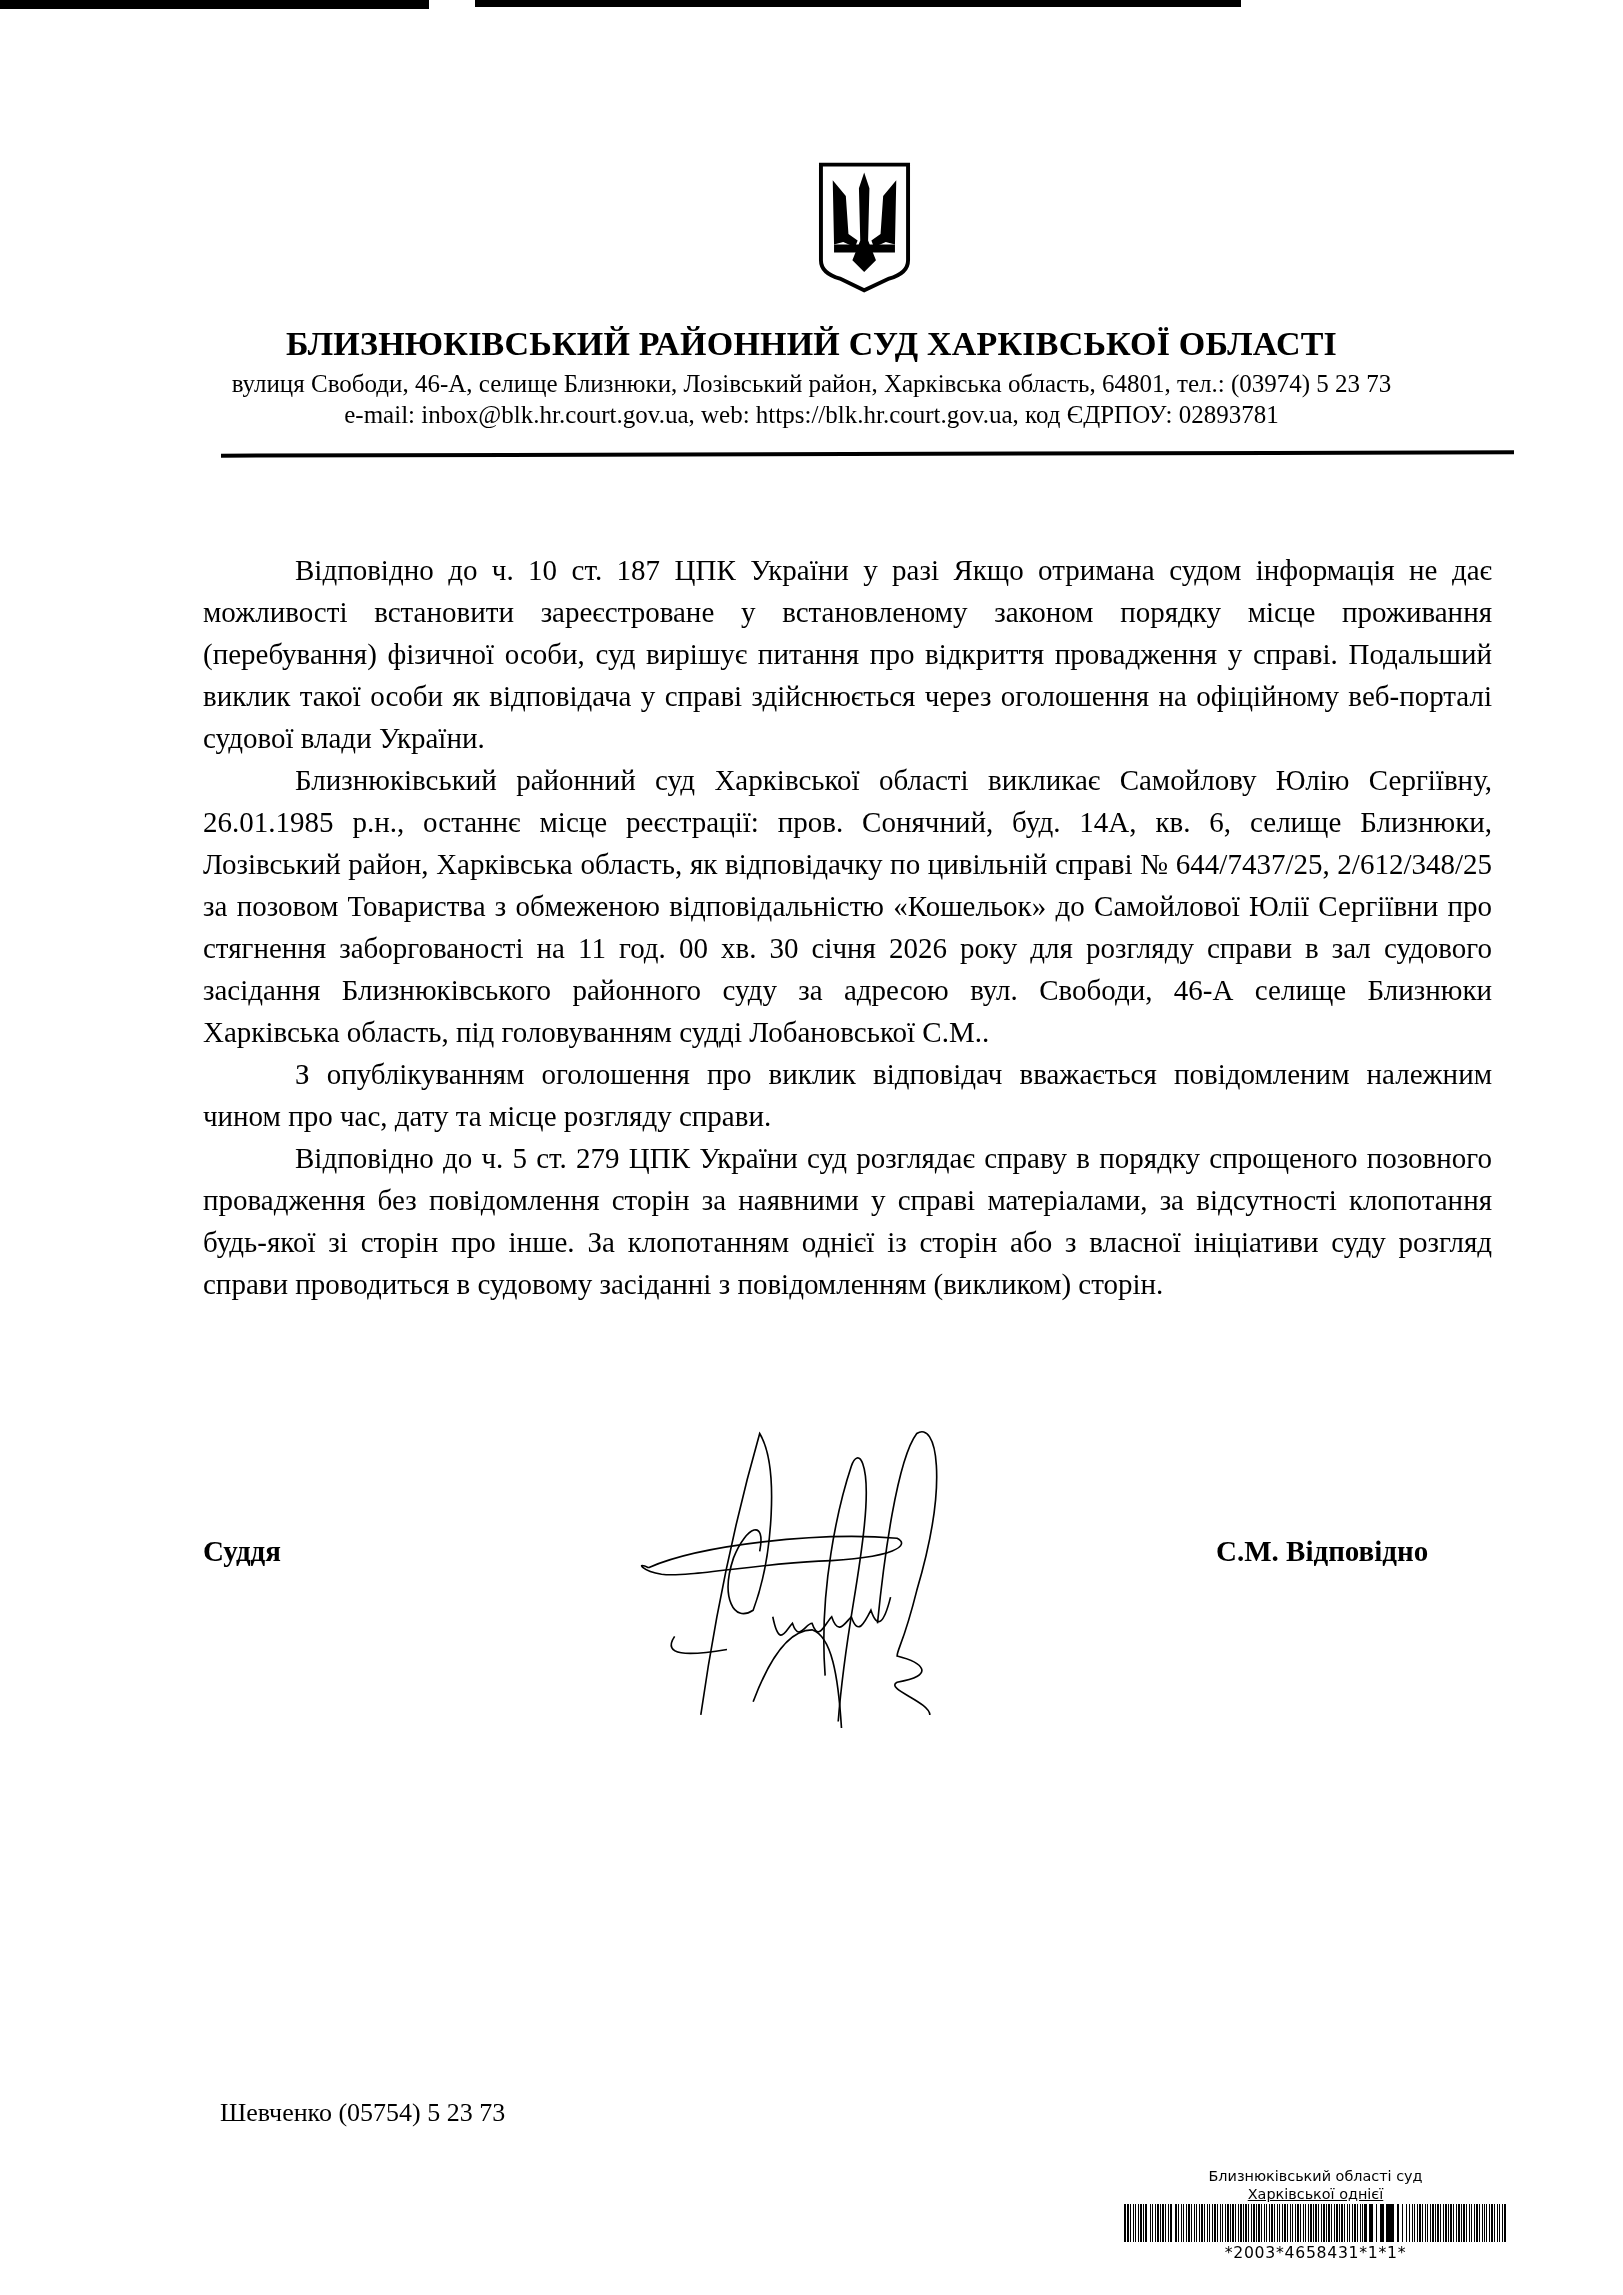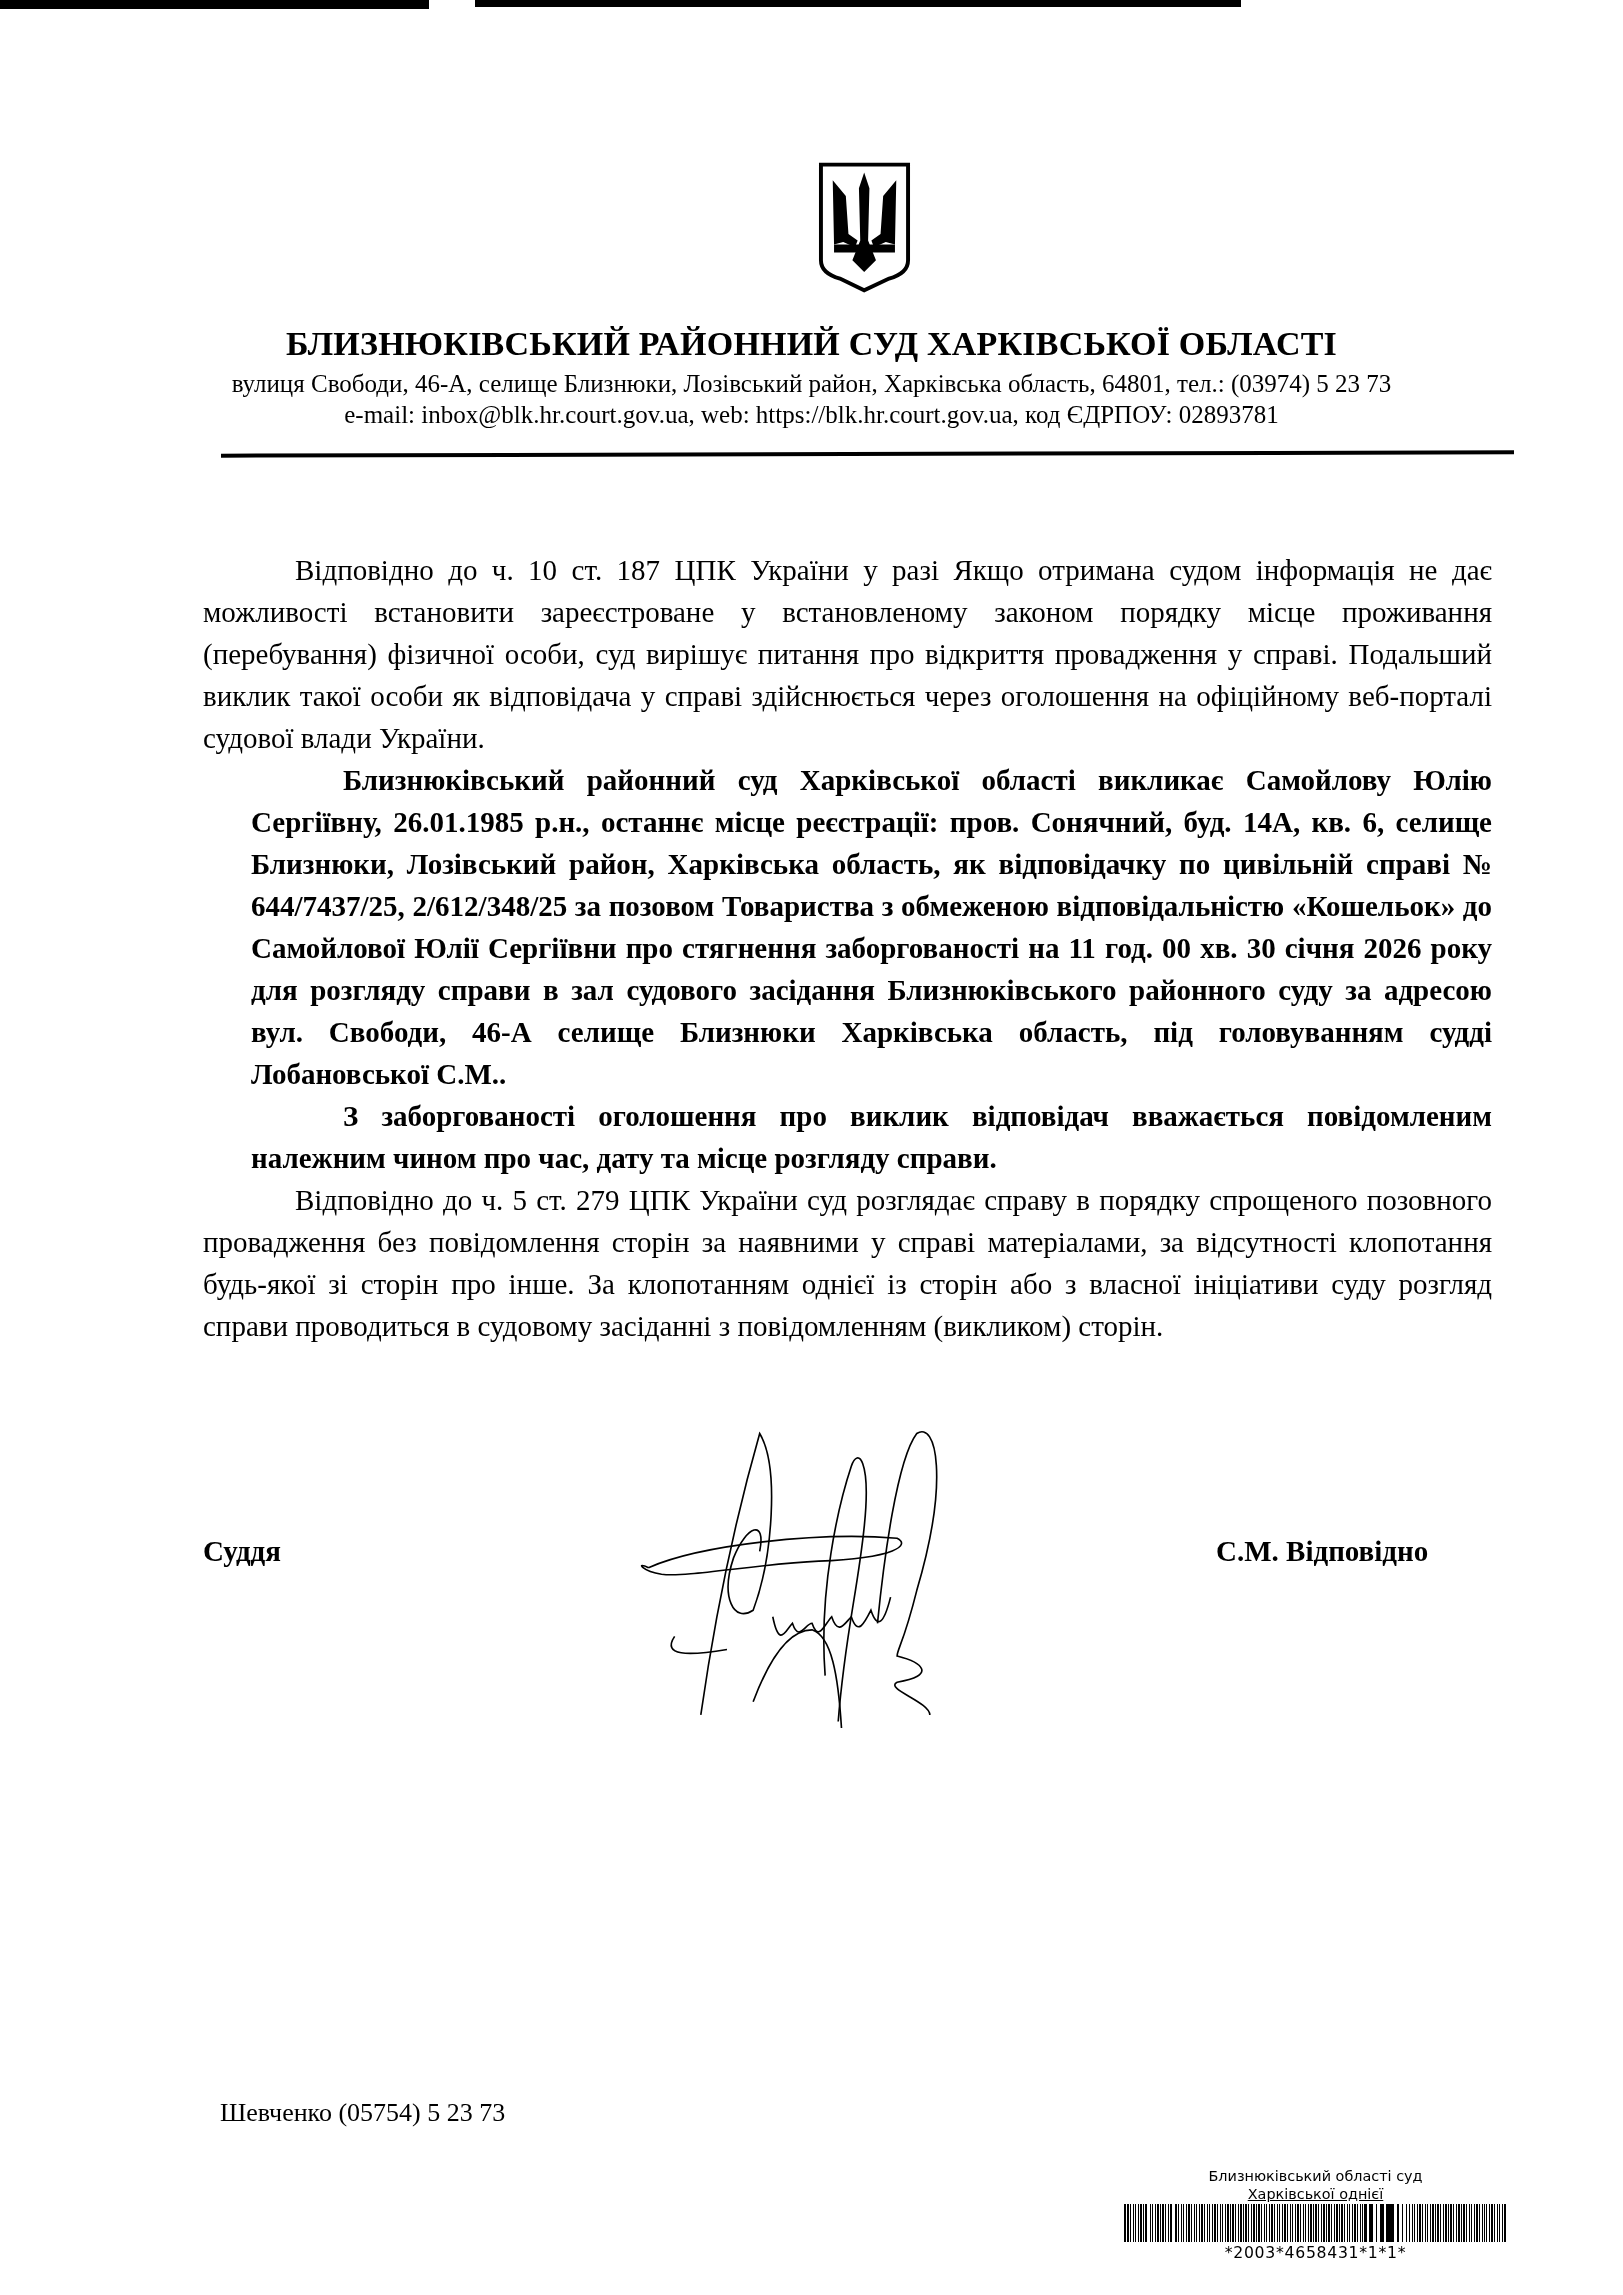--- a/index.html
+++ b/index.html
@@ -9,21 +9,21 @@
   .top-bar-right { position: absolute; left: 475px; top: 0; width: 766px; height: 6.5px; background: #000; }
   .coat { position: absolute; left: 817px; top: 162px; width: 95px; height: 131px; }
   .court-title { position: absolute; left: 0; width: 1623px; top: 325px; text-align: center;
                  font-size: 34px; font-weight: bold; letter-spacing: 0.2px; }
   .addr-line { position: absolute; left: 0; width: 1623px; text-align: center; font-size: 25px; }
   .addr1 { top: 370px; }
   .addr2 { top: 401px; }
   .header-rule { position: absolute; left: 221px; top: 452px; width: 1293px; height: 3.9px; background: #000; transform: rotate(-0.15deg); }
   .body { position: absolute; left: 203px; top: 549px; width: 1289px; font-size: 29px; line-height: 42px; }
   .body p { margin: 0; text-align: justify; text-indent: 92px; }
-  .body p.bold { font-weight: bold; margin-left: 48px; }
+  .body p.bold { font-weight: normal; }
   .sign-label { position: absolute; left: 203px; top: 1535px; font-size: 29px; font-weight: bold; }
   .sign-name { position: absolute; left: 1216px; top: 1535px; font-size: 29px; font-weight: bold; }
   .signature { position: absolute; left: 622px; top: 1427px; width: 367px; height: 301px; }
   .contact { position: absolute; left: 220px; top: 2098px; font-size: 26px; text-align: center; }
   .stamp { position: absolute; left: 1060px; top: 2167px; width: 511px; text-align: center;
            font-family: "DejaVu Sans", sans-serif; }
   .stamp .s-line { font-size: 14.4px; line-height: 18.3px; }
   .barcode { width: 393px; height: 38px; margin: 0 auto; display: flex; align-items: stretch; justify-content: center; gap: 0; }
   .barcode span { display: block; background: #000; height: 100%; }
   .bc-text { font-size: 15.7px; letter-spacing: 0.7px; margin-top: 1.3px; }
@@ -43,21 +43,21 @@
 </svg>
 
 <div class="court-title">БЛИЗНЮКІВСЬКИЙ РАЙОННИЙ СУД ХАРКІВСЬКОЇ ОБЛАСТІ</div>
 <div class="addr-line addr1">вулиця Свободи, 46-А, селище Близнюки, Лозівський район, Харківська область, 64801, тел.: (03974) 5 23 73</div>
 <div class="addr-line addr2">e-mail: inbox@blk.hr.court.gov.ua, web: https://blk.hr.court.gov.ua, код ЄДРПОУ: 02893781</div>
 <div class="header-rule"></div>
 
 <div class="body">
   <p>Відповідно до ч. 10 ст. 187 ЦПК України у разі Якщо отримана судом інформація не дає можливості встановити зареєстроване у встановленому законом порядку місце проживання (перебування) фізичної особи, суд вирішує питання про відкриття провадження у справі. Подальший виклик такої особи як відповідача у справі здійснюється через оголошення на офіційному веб-порталі судової влади України.</p>
   <p class="bold">Близнюківський районний суд Харківської області викликає Самойлову Юлію Сергіївну, 26.01.1985 р.н., останнє місце реєстрації: пров. Сонячний, буд. 14А, кв. 6, селище Близнюки, Лозівський район, Харківська область, як відповідачку по цивільній справі № 644/7437/25, 2/612/348/25 за позовом Товариства з обмеженою відповідальністю «Кошельок» до Самойлової Юлії Сергіївни про стягнення заборгованості на 11 год. 00 хв. 30 січня 2026 року для розгляду справи в зал судового засідання Близнюківського районного суду за адресою вул. Свободи, 46-А селище Близнюки Харківська область, під головуванням судді Лобановської С.М..</p>
-  <p class="bold">З заборгованості оголошення про виклик відповідач вважається повідомленим належним чином про час, дату та місце розгляду справи.</p>
+  <p class="bold">З опублікуванням оголошення про виклик відповідач вважається повідомленим належним чином про час, дату та місце розгляду справи.</p>
   <p>Відповідно до ч. 5 ст. 279 ЦПК України суд розглядає справу в порядку спрощеного позовного провадження без повідомлення сторін за наявними у справі матеріалами, за відсутності клопотання будь-якої зі сторін про інше. За клопотанням однієї із сторін або з власної ініціативи суду розгляд справи проводиться в судовому засіданні з повідомленням (викликом) сторін.</p>
 </div>
 
 <div class="sign-label">Суддя</div>
 <svg class="signature" viewBox="0 0 560 460" fill="none" stroke="#000" stroke-width="2.5">
   <path d="M120 440 C140 300 170 150 210 10 C240 60 230 200 200 280 C170 300 150 260 170 200 C190 150 220 140 210 190"></path>
   <path d="M40 215 C120 180 300 160 420 170 C440 180 420 200 300 205 C200 210 100 230 60 225 C30 220 20 205 40 215"></path>
   <path d="M80 320 C60 350 100 350 160 340"></path>
   <path d="M230 290 C240 340 250 310 260 300 C270 330 280 300 290 300 C300 330 310 300 320 290 C330 320 340 300 350 290 C360 320 370 300 380 280 C390 310 400 300 410 260"></path>
   <path d="M310 380 C300 250 330 120 350 60 C360 30 380 50 370 150 C360 250 340 320 330 450"></path>

